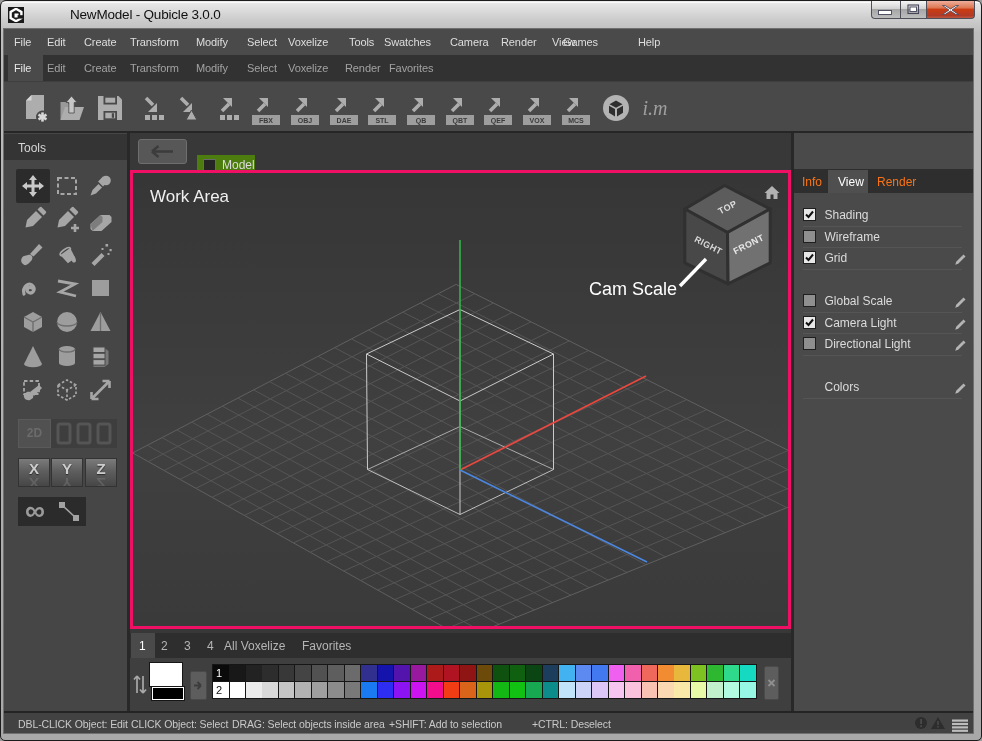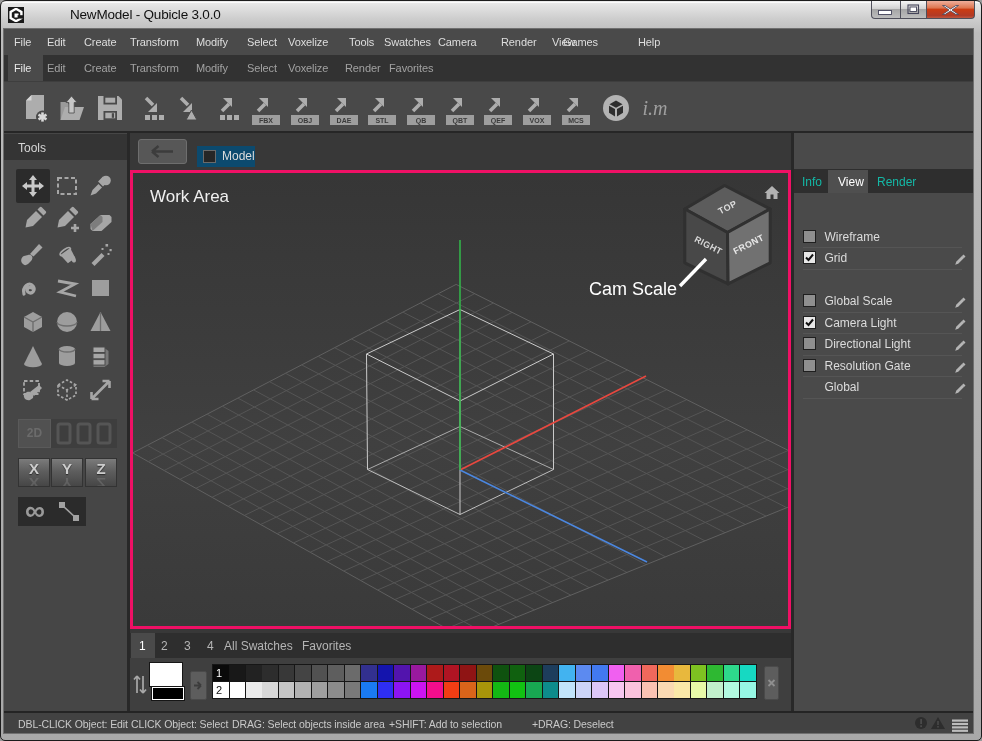--- a/index.html
+++ b/index.html
@@ -20,33 +20,33 @@
 #m2tab{position:absolute;left:4px;top:0;width:35px;height:26px;background:#4a4a4a;}
 #toolbar{position:absolute;left:0;top:52px;width:969px;height:50px;background:#494949;border-top:1px solid #3e3e3e;box-sizing:border-box;}
 #mainseam{position:absolute;left:0;top:102px;width:969px;height:2px;background:#262626;}
 #tools{position:absolute;left:0;top:104px;width:123px;height:578px;background:#464646;}
 #toolshead{position:absolute;left:0px;top:1px;width:123px;height:26px;background:#343434;}
 #toolshead span{position:absolute;left:14px;top:7px;font-size:12px;color:#d6d6d6;}
 #seamL{position:absolute;left:123px;top:104px;width:3px;height:578px;background:#282828;}
 #center{position:absolute;left:126px;top:104px;width:668px;height:578px;background:#383838;}
 #seamR{position:absolute;left:787px;top:104px;width:3px;height:578px;background:#282828;}
 #backbtn{position:absolute;left:8px;top:6px;width:49px;height:25px;background:#575757;border:1px solid #6e6e6e;border-radius:3px;box-sizing:border-box;color:#a2a2a2;text-align:center;font-size:16px;line-height:22px;}
-#modeltab{position:absolute;left:67px;top:13px;width:58px;height:21px;background:#0c4a6e;}
+#modeltab{position:absolute;left:67px;top:22px;width:58px;height:21px;background:#4d7c0f;}
 #modeltab .sq{position:absolute;left:6px;top:4px;width:13px;height:13px;background:#262626;border:1px solid #6a6a6a;box-sizing:border-box;}
 #modeltab .lb{position:absolute;left:25px;top:3px;font-size:12px;color:#dcdcdc;}
 #workarea{position:absolute;left:0px;top:37px;width:661px;height:459px;box-sizing:border-box;border:3px solid #ef1065;background:linear-gradient(180deg,#363636,#404040 60%,#3a3a3a);}
 #walabel{position:absolute;left:17px;top:14px;font-size:17px;color:#efefef;}
 #camlabel{position:absolute;left:456px;top:106px;font-size:18px;color:#ffffff;}
 #swtabs{position:absolute;left:0px;top:500px;width:661px;height:25px;background:#2e2e2e;}
 #swtabs span{position:absolute;top:6px;font-size:12px;color:#b5b5b5;}
 #swtab1{position:absolute;left:1px;top:0;width:24px;height:25px;background:#4a4a4a;}
 #sw{position:absolute;left:0px;top:525px;width:661px;height:53px;background:#3f3f3f;}
 #rpanel{position:absolute;left:790px;top:104px;width:179px;height:578px;background:#4a4a4a;}
 #rtabs{position:absolute;left:0;top:36px;width:179px;height:24px;background:#2e2e2e;}
-#rtabs span{position:absolute;top:6px;font-size:12px;color:#14b8a6;}
+#rtabs span{position:absolute;top:6px;font-size:12px;color:#f97316;}
 #rtabview{position:absolute;left:34px;top:1px;width:40px;height:23px;background:#4f4f4f;}
 .prow{position:absolute;left:9px;width:159px;height:21.5px;border-bottom:1px solid #555555;box-sizing:border-box;}
 .prow .lbl{position:absolute;left:21.5px;top:3px;font-size:12px;color:#dcdcdc;}
 .cb{position:absolute;left:0px;top:3px;width:13px;height:13px;box-sizing:border-box;border:1px solid #1f1f1f;line-height:0;}
 .cbon{background:#e8e8e8;}
 .cboff{background:#8f8f8f;}
 #status{position:absolute;left:0;top:682px;width:969px;height:20px;background:#424242;border-top:2px solid #242424;}
 #status .txt{position:absolute;top:5px;font-size:10.5px;letter-spacing:-0.1px;color:#c9c9c9;}
 </style></head>
 <body>
@@ -71,21 +71,21 @@
   <div id="menu1">
     <span style="left:10px">File</span>
       <span style="left:43px">Edit</span>
       <span style="left:80px">Create</span>
       <span style="left:126px">Transform</span>
       <span style="left:192px">Modify</span>
       <span style="left:243px">Select</span>
       <span style="left:284px">Voxelize</span>
       <span style="left:345px">Tools</span>
       <span style="left:380px">Swatches</span>
-      <span style="left:434px">Camera</span>
+      <span style="left:446px">Camera</span>
       <span style="left:497px">Render</span>
       <span style="left:548px">View</span>
       <span style="left:559px">Games</span>
       <span style="left:634px">Help</span>
   </div>
   <div id="menu2">
     <div id="m2tab"></div>
     <span style="left:10px;color:#e8e8e8">File</span>
       <span style="left:43px">Edit</span>
       <span style="left:80px">Create</span>
@@ -425,21 +425,21 @@
       </svg>
       <div id="walabel">Work Area</div>
       <div id="camlabel">Cam Scale</div>
     </div>
     <div id="swtabs">
       <div id="swtab1"></div>
       <span style="left:9px;color:#fff">1</span>
         <span style="left:31px">2</span>
         <span style="left:54px">3</span>
         <span style="left:77px">4</span>
-        <span style="left:94px">All Swatches</span>
+        <span style="left:94px">All Voxelize</span>
         <span style="left:172px">Favorites</span>
     </div>
     <div id="sw">
         <div class="abs" style="left:82px;top:6px;width:545px;height:35px;background:#161616"></div>
         <div class="abs" style="left:83px;top:7px;width:15.5px;height:16px;background:#0a0a0a;color:#fff;font-size:11px;text-align:left;line-height:16px;padding-left:3px;box-sizing:border-box">1</div>
         <div class="abs" style="left:99.5px;top:7px;width:15.5px;height:16px;background:#181818"></div>
         <div class="abs" style="left:116.0px;top:7px;width:15.5px;height:16px;background:#222222"></div>
         <div class="abs" style="left:132.4px;top:7px;width:15.5px;height:16px;background:#2d2d2d"></div>
         <div class="abs" style="left:148.9px;top:7px;width:15.5px;height:16px;background:#383838"></div>
         <div class="abs" style="left:165.4px;top:7px;width:15.5px;height:16px;background:#444444"></div>
@@ -517,20 +517,26 @@
       </div>
   </div>
   <div id="seamR"></div>
   <div id="rpanel">
     <div id="rtabs">
       <div id="rtabview"></div>
       <span style="left:8px">Info</span>
         <span style="left:44px;color:#fff">View</span>
         <span style="left:83px">Render</span>
     </div>
+    <div class="prow" style="top:72.0px">
+        <div class="cb cbon"><svg width="11" height="11" viewBox="0 0 11 11">
+            <path d="M2,5.5 L4.5,8 L9,2.5" fill="none" stroke="#111" stroke-width="2"></path>
+          </svg></div>
+        <div class="lbl">Shading</div>
+      </div>
       <div class="prow" style="top:93.5px">
         <div class="cb cboff"></div>
         <div class="lbl">Wireframe</div>
       </div>
       <div class="prow" style="top:115.0px">
         <div class="cb cbon"><svg width="11" height="11" viewBox="0 0 11 11">
             <path d="M2,5.5 L4.5,8 L9,2.5" fill="none" stroke="#111" stroke-width="2"></path>
           </svg></div>
         <div class="lbl">Grid</div>
         <div class="abs" style="left:151px;top:4px"><svg width="12" height="12" viewBox="0 0 12 12">
@@ -557,42 +563,34 @@
           </svg></div>
       </div>
       <div class="prow" style="top:201.0px">
         <div class="cb cboff"></div>
         <div class="lbl">Directional Light</div>
         <div class="abs" style="left:151px;top:4px"><svg width="12" height="12" viewBox="0 0 12 12">
             <path d="M1.2,10.8 l1,-3 6,-6 2,2 -6,6 z" fill="#b5b5b5"></path>
             <path d="M8.8,1.2 l2,2" stroke="#b5b5b5" stroke-width="2"></path>
           </svg></div>
       </div>
-      <div class="prow" style="top:222.5px">
-        <div class="cb cboff"></div>
-        <div class="lbl">Resolution Gate</div>
-        <div class="abs" style="left:151px;top:4px"><svg width="12" height="12" viewBox="0 0 12 12">
-            <path d="M1.2,10.8 l1,-3 6,-6 2,2 -6,6 z" fill="#b5b5b5"></path>
-            <path d="M8.8,1.2 l2,2" stroke="#b5b5b5" stroke-width="2"></path>
-          </svg></div>
-      </div>
       <div class="prow" style="top:244.0px">
-        <div class="lbl">Global</div>
+        <div class="lbl">Colors</div>
         <div class="abs" style="left:151px;top:4px"><svg width="12" height="12" viewBox="0 0 12 12">
             <path d="M1.2,10.8 l1,-3 6,-6 2,2 -6,6 z" fill="#b5b5b5"></path>
             <path d="M8.8,1.2 l2,2" stroke="#b5b5b5" stroke-width="2"></path>
           </svg></div>
       </div>
   </div>
   <div id="status">
     <div class="txt" style="left:14px">DBL-CLICK Object: Edit</div>
       <div class="txt" style="left:127px">CLICK Object: Select</div>
       <div class="txt" style="left:228px">DRAG: Select objects inside area</div>
       <div class="txt" style="left:385px">+SHIFT: Add to selection</div>
-      <div class="txt" style="left:528px">+DRAG: Deselect</div>
+      <div class="txt" style="left:528px">+CTRL: Deselect</div>
     <svg class="abs" style="left:908px;top:2px" width="60" height="18" viewBox="0 0 60 18">
         <circle cx="9" cy="8" r="6" fill="#2d2d2d"></circle>
         <rect x="8.2" y="4" width="1.8" height="5" fill="#4a4a4a"></rect>
         <rect x="8.2" y="10.3" width="1.8" height="1.8" fill="#4a4a4a"></rect>
         <path d="M26,2 L33,14 H19 Z" fill="#2d2d2d"></path>
         <rect x="25.2" y="6" width="1.6" height="4" fill="#4a4a4a"></rect>
         <rect x="25.2" y="11" width="1.6" height="1.6" fill="#4a4a4a"></rect>
         <g fill="#bdbdbd">
           <rect x="40" y="4.5" width="16" height="2.2"></rect>
           <rect x="40" y="7.9" width="16" height="2.2"></rect>

